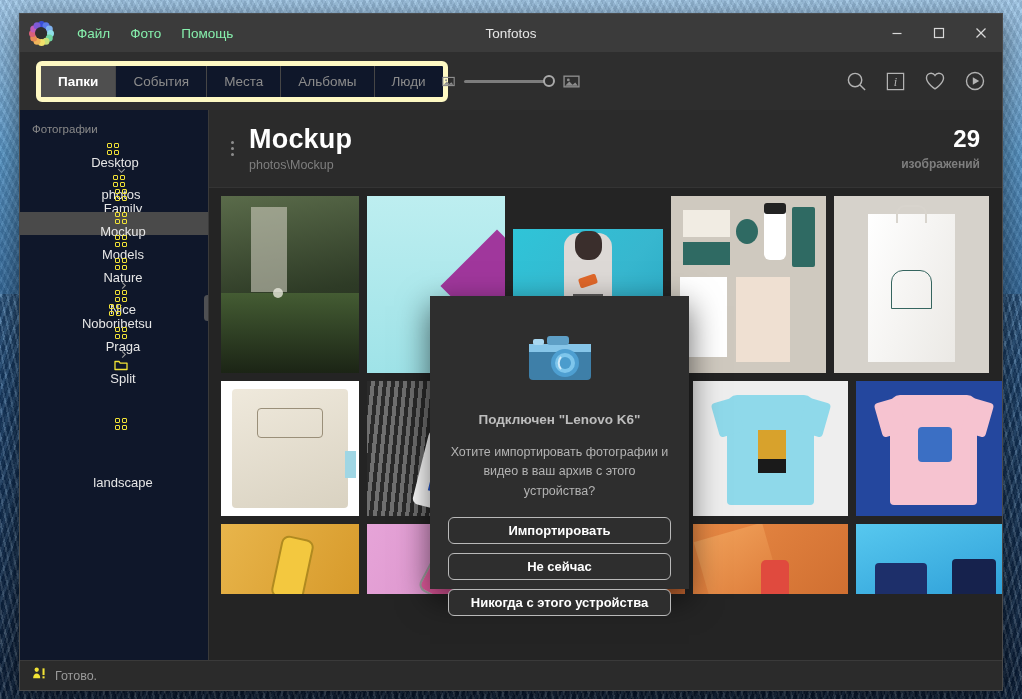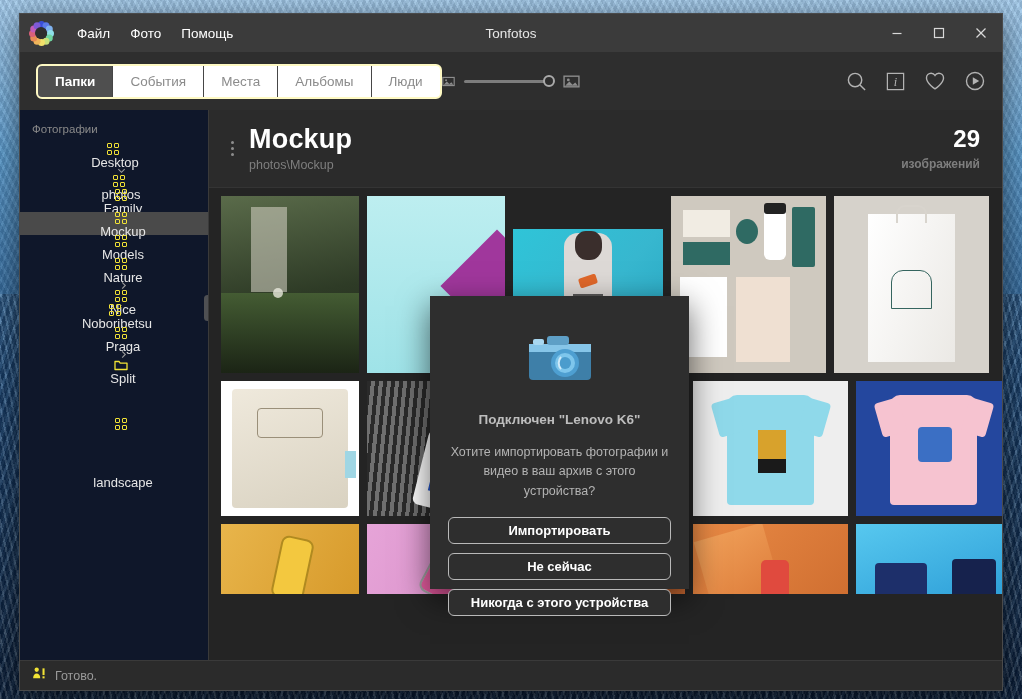--- a/index.html
+++ b/index.html
@@ -43,41 +43,41 @@
   .logo .ring i {
     position:absolute; width:7px; height:7px; border-radius:50%;
     left:50%; top:50%; margin:-3.5px;
   }
   .logo .hole {
     position:absolute; left:50%; top:50%; width:12px; height:12px; margin:-6px;
     border-radius:50%; background:#2e2e2e;
   }
   .menubar { display:flex; gap:2px; margin-left: 14px; }
   .menu-item {
-    color:#ffffff; font-size:13.5px; padding: 5px 9px; border-radius:3px; cursor:default;
+    color:#86efac; font-size:13.5px; padding: 5px 9px; border-radius:3px; cursor:default;
   }
   .win-title {
     position:absolute; left:0; right:0; text-align:center; color:#e6e6e6;
     font-size:13.5px; pointer-events:none;
   }
   .winbtns { margin-left:auto; display:flex; height:100%; }
   .winbtn {
     width:42px; height:100%; display:flex; align-items:center; justify-content:center;
     color:#d8d8d8; cursor:default;
   }
   .winbtn svg { display:block; }
 
   
   .toolbar {
     height: 58px; background:#2e2e2e; display:flex; align-items:center;
     padding: 0 16px; flex:none; position:relative;
   }
   .tabs {
-    display:flex; background:#ffffff; border-radius:6px; overflow:hidden;
-    border:2px solid #fef9c3;
+    display:flex; background:#0f172a; border-radius:6px; overflow:hidden;
+    border:5px solid #fef9c3;
   }
   .tab {
     padding: 8px 17px; font-size:13.5px; color:#8b8b8b; cursor:default;
     border-right:1px solid #464646;
   }
   .tab:last-child { border-right:none; }
   .tab.active { background:#4f4f4f; color:#ffffff; font-weight:bold; }
 
   .zoomctl {
     position:absolute; left:50%; transform:translateX(-50%);

